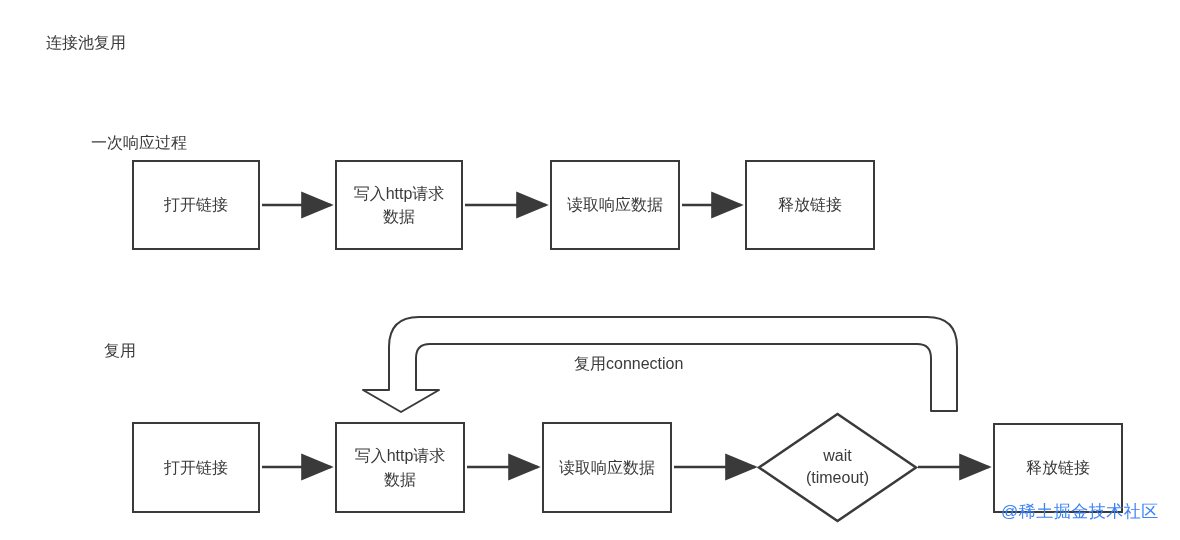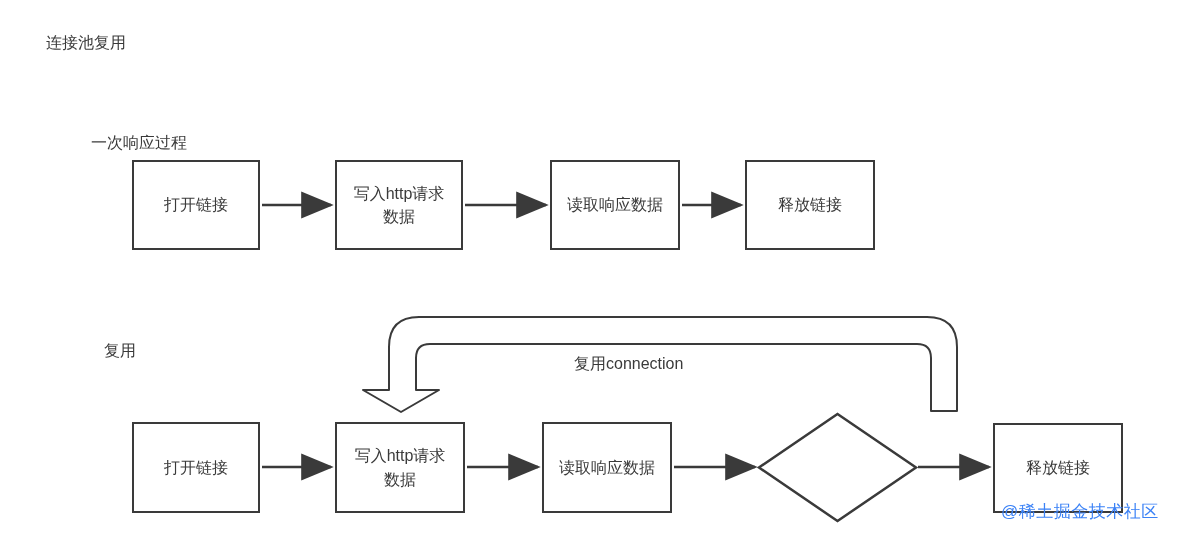--- a/index.html
+++ b/index.html
@@ -117,17 +117,19 @@
   <div class="box" style="left:132px; top:160px; width:128px; height:90px;">打开链接</div>
   <div class="box" style="left:335px; top:160px; width:128px; height:90px;">写入http请求
 数据</div>
   <div class="box" style="left:550px; top:160px; width:130px; height:90px;">读取响应数据</div>
   <div class="box" style="left:745px; top:160px; width:130px; height:90px;">释放链接</div>
 
   <div class="box" style="left:132px; top:422px; width:128px; height:91px;">打开链接</div>
   <div class="box" style="left:335px; top:422px; width:130px; height:91px;">写入http请求
 数据</div>
   <div class="box" style="left:542px; top:422px; width:130px; height:91px;">读取响应数据</div>
+  <div class="diamond-label">wait
+(timeout)</div>
   <div class="box" style="left:993px; top:423px; width:130px; height:90px;">释放链接</div>
 
   <div class="watermark">@稀土掘金技术社区</div>
 
 </div>
 
 </body></html>

